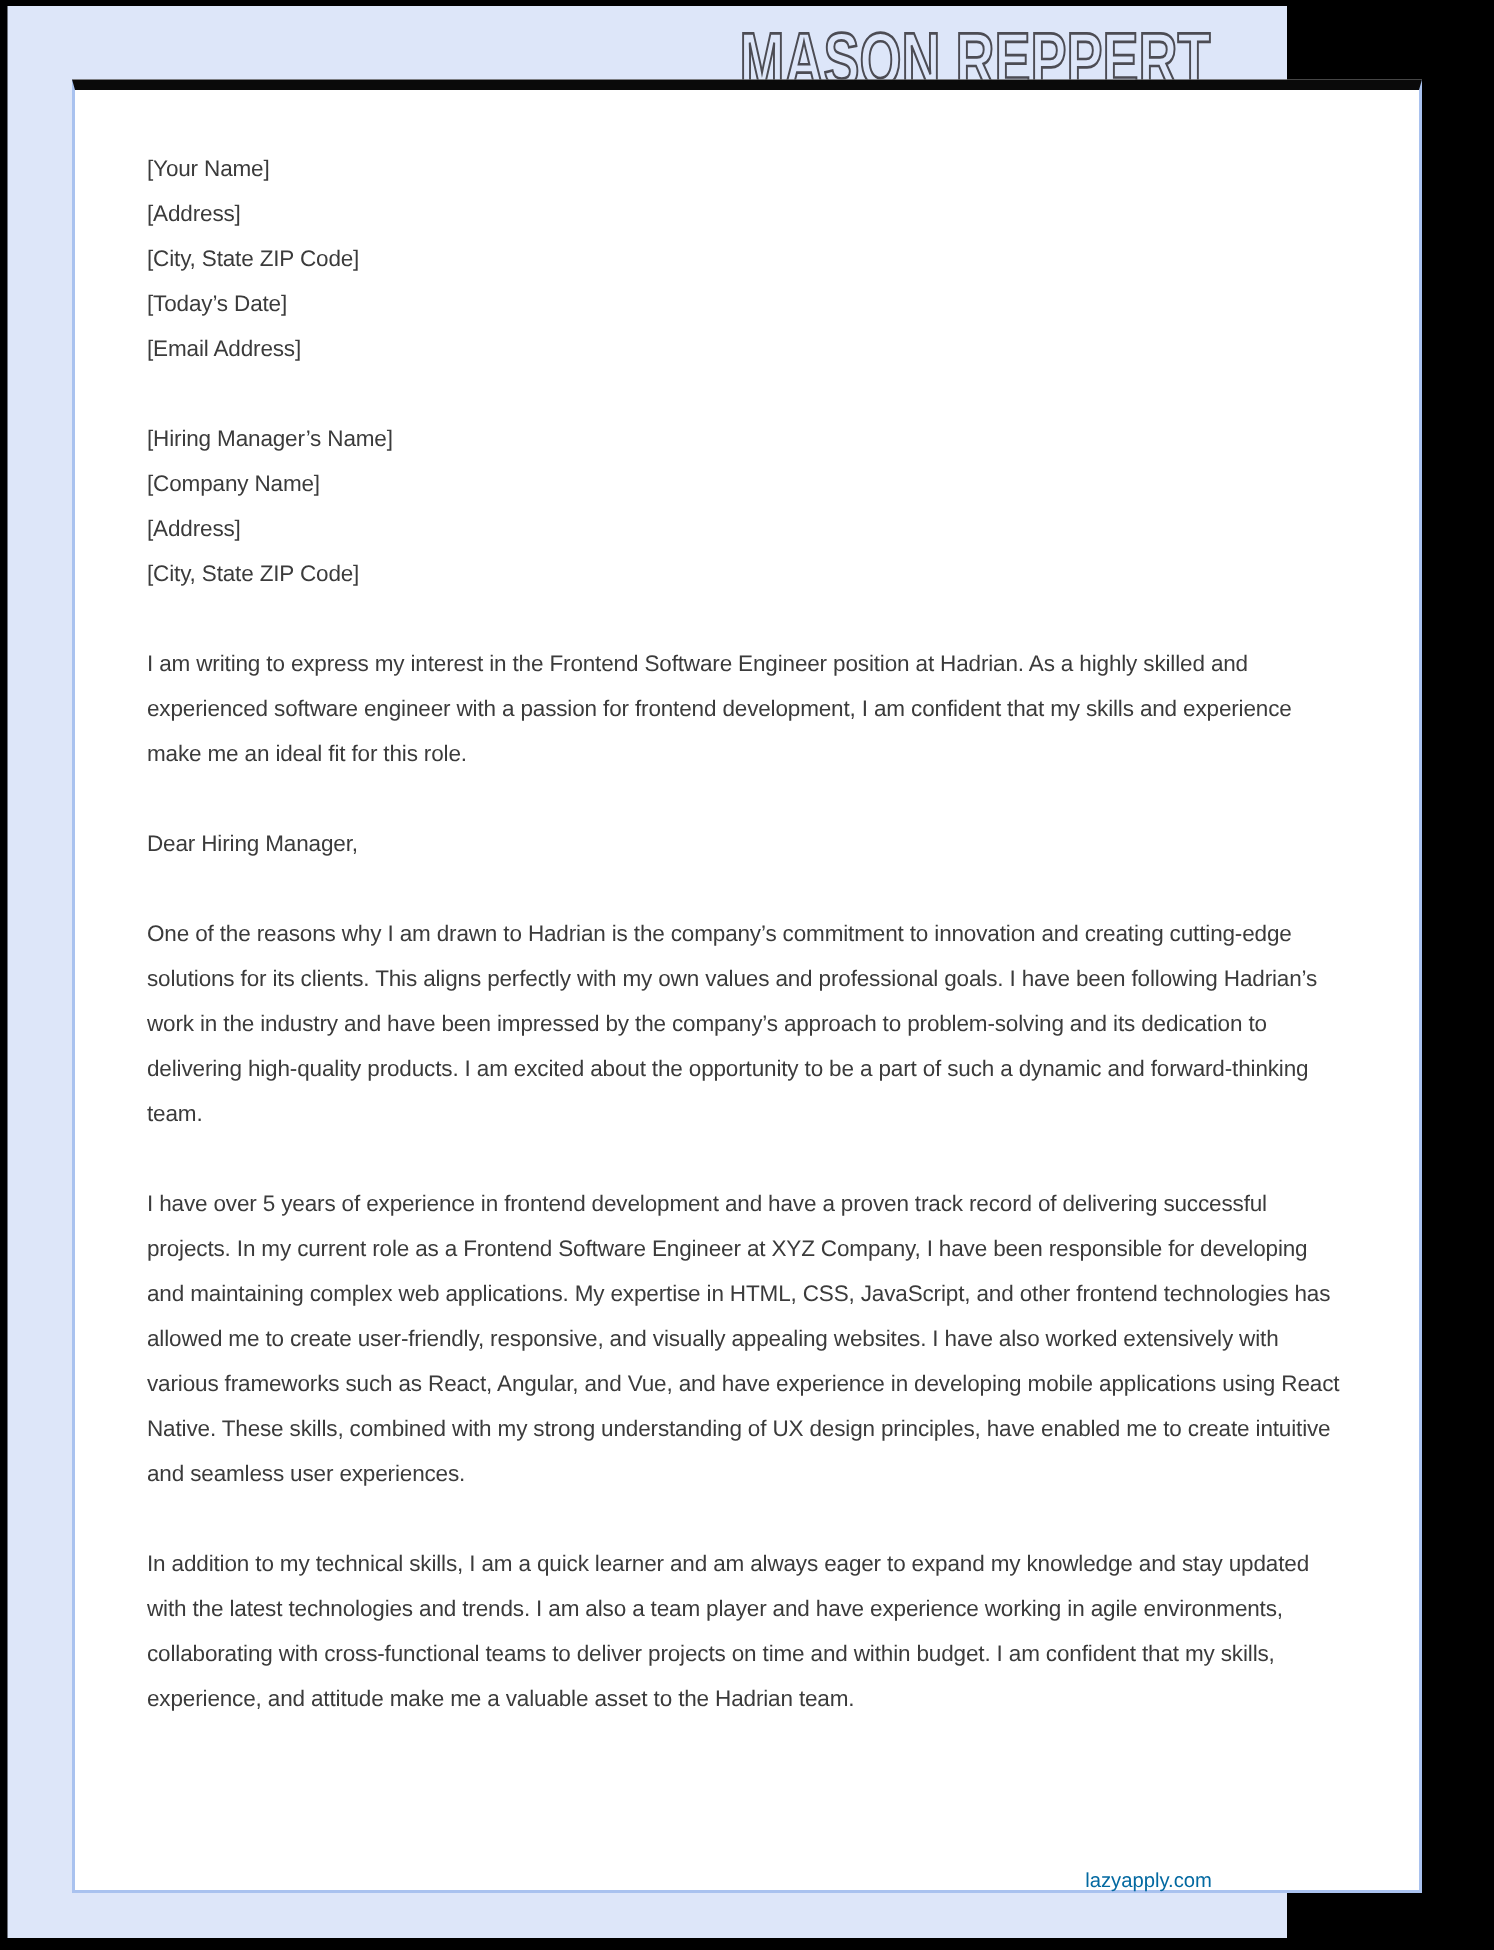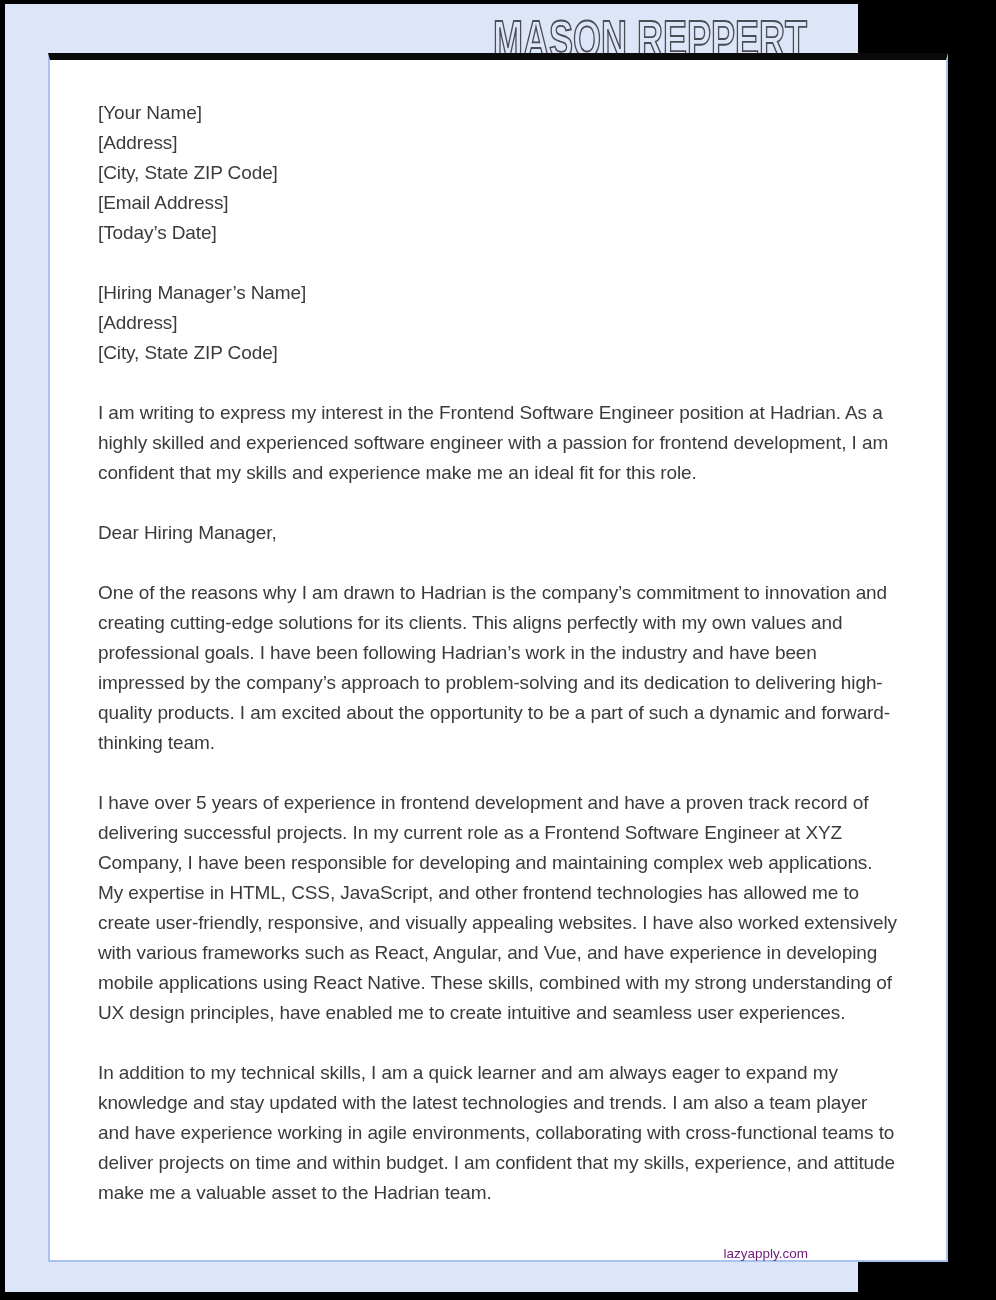--- a/index.html
+++ b/index.html
@@ -37,57 +37,58 @@
     background: #ffffff;
     border-top: 7px solid #0a0a0a;
     border-left: 2px solid #a9c2ef;
     border-right: 2px solid #a9c2ef;
     border-bottom: 2px solid #a9c2ef;
     overflow: visible;
   }
   .letter {
     padding: 38px 47px 0 48px;
     width: 801px;
-    font-size: 19px;
+    font-size: 15px;
     line-height: 30px;
     letter-spacing: -0.1px;
     color: #3b3b3b;
   }
   .letter p { margin: 0 0 30px 0; }
   .letter .line { display: block; }
   .watermark {
     position: absolute;
     top: 1242px; right: 50px;
     font-size: 13.5px;
     line-height: 16px;
-    color: #701a75;
+    color: #0369a1;
   }
 </style>
 </head>
 <body>
 
 <div class="canvas">
 
   <svg class="title-svg" width="340" height="64" viewBox="0 0 340 64" aria-hidden="false">
     <text x="336" y="47" text-anchor="end" textLength="314" lengthAdjust="spacingAndGlyphs">MASON REPPERT</text>
   </svg>
 
   <div class="document">
     <div class="letter">
 
       <p>
         <span class="line">[Your Name]</span>
         <span class="line">[Address]</span>
         <span class="line">[City, State ZIP Code]</span>
+        <span class="line">[Today’s Date]</span>
         <span class="line">[Email Address]</span>
-        <span class="line">[Today’s Date]</span>
       </p>
 
       <p>
         <span class="line">[Hiring Manager’s Name]</span>
+        <span class="line">[Company Name]</span>
         <span class="line">[Address]</span>
         <span class="line">[City, State ZIP Code]</span>
       </p>
 
       <p>I am writing to express my interest in the Frontend Software Engineer position at Hadrian. As a highly skilled and experienced software engineer with a passion for frontend development, I am confident that my skills and experience make me an ideal fit for this role.</p>
 
       <p>Dear Hiring Manager,</p>
       <p>One of the reasons why I am drawn to Hadrian is the company’s commitment to innovation and creating cutting-edge solutions for its clients. This aligns perfectly with my own values and professional goals. I have been following Hadrian’s work in the industry and have been impressed by the company’s approach to problem-solving and its dedication to delivering high-quality products. I am excited about the opportunity to be a part of such a dynamic and forward-thinking team.</p>
       <p>I have over 5 years of experience in frontend development and have a proven track record of delivering successful projects. In my current role as a Frontend Software Engineer at XYZ Company, I have been responsible for developing and maintaining complex web applications. My expertise in HTML, CSS, JavaScript, and other frontend technologies has allowed me to create user-friendly, responsive, and visually appealing websites. I have also worked extensively with various frameworks such as React, Angular, and Vue, and have experience in developing mobile applications using React Native. These skills, combined with my strong understanding of UX design principles, have enabled me to create intuitive and seamless user experiences.</p>
       <p>In addition to my technical skills, I am a quick learner and am always eager to expand my knowledge and stay updated with the latest technologies and trends. I am also a team player and have experience working in agile environments, collaborating with cross-functional teams to deliver projects on time and within budget. I am confident that my skills, experience, and attitude make me a valuable asset to the Hadrian team.</p>

